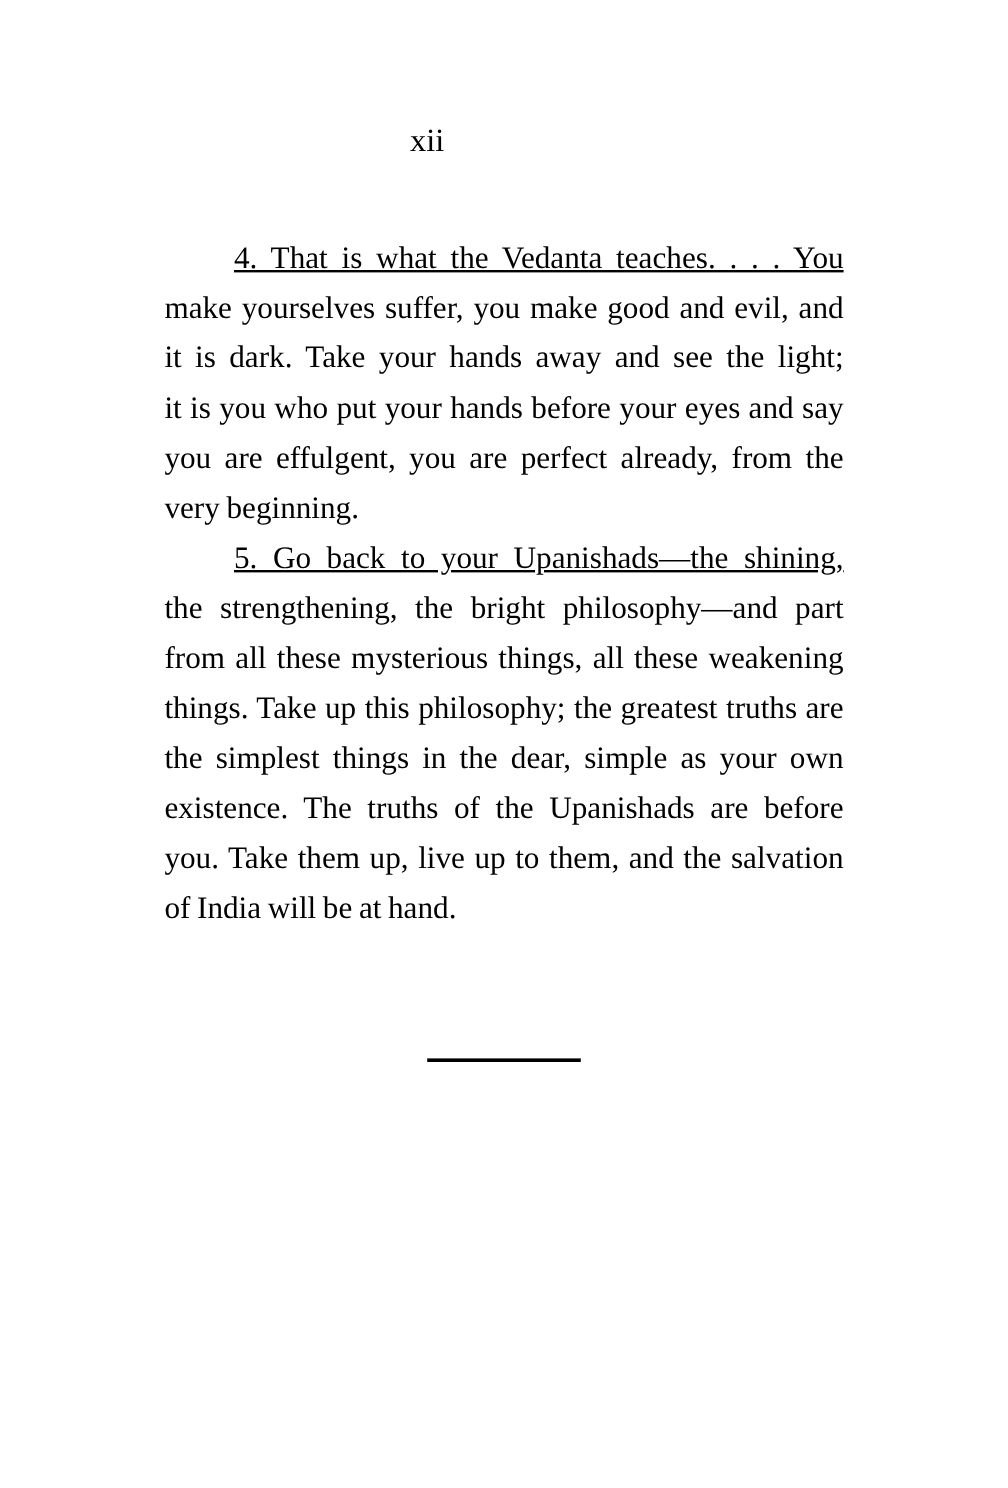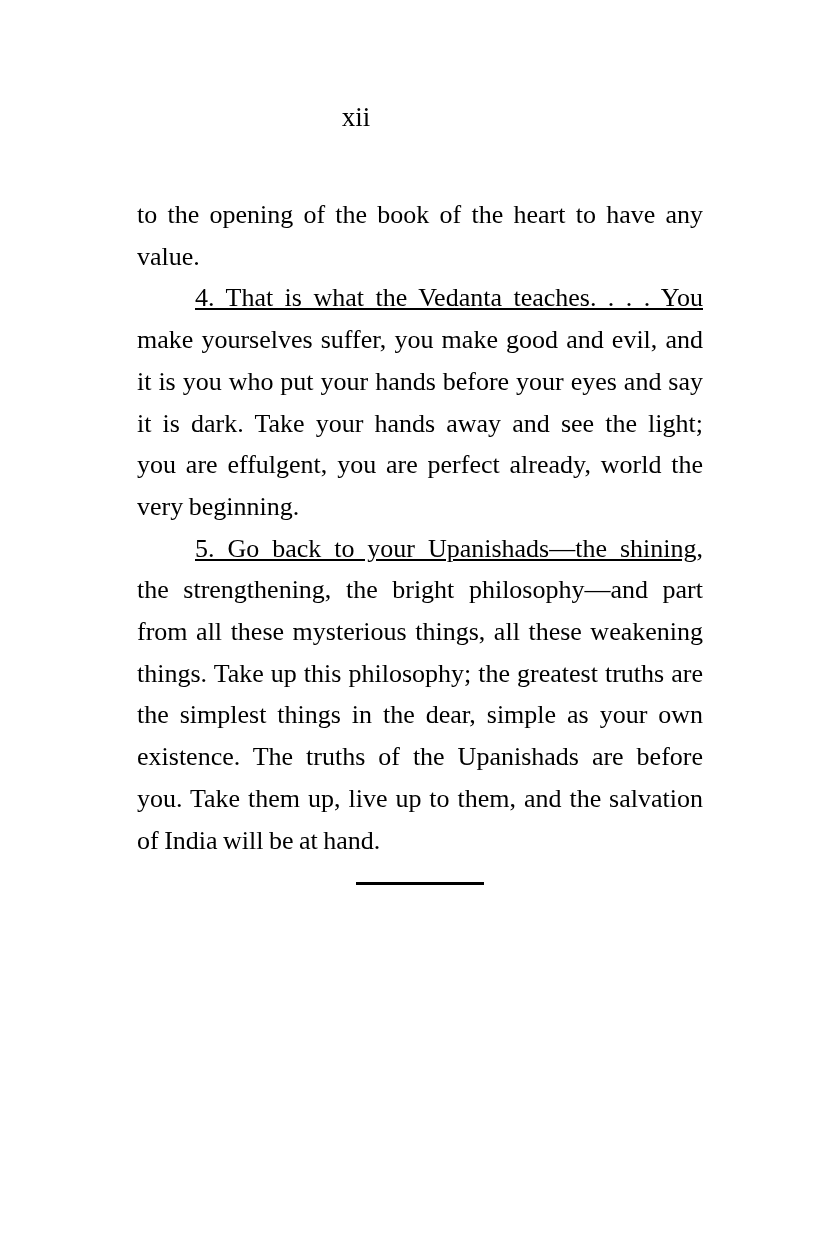--- a/index.html
+++ b/index.html
@@ -84,31 +84,27 @@
 </style>
 </head>
 <body>
 
 <div class="page">
 
   <div class="page-number">xii</div>
 
   <main class="body-block">
 
-    <p class="para">
-      <span class="ln j">to the opening of the book of the heart to have any</span>
-      <span class="ln">value.</span>
-    </p>
 
     <p class="para">
       <span class="ln j ind">4. That is what the Vedanta teaches. . . . You</span>
       <span class="ln j">make yourselves suffer, you make good and evil, and</span>
+      <span class="ln j">it is dark. Take your hands away and see the light;</span>
       <span class="ln j">it is you who put your hands before your eyes and say</span>
-      <span class="ln j">it is dark. Take your hands away and see the light;</span>
-      <span class="ln j">you are effulgent, you are perfect already, world the</span>
+      <span class="ln j">you are effulgent, you are perfect already, from the</span>
       <span class="ln">very beginning.</span>
     </p>
 
     <p class="para">
       <span class="ln j ind">5. Go back to your Upanishads—the shining,</span>
       <span class="ln j">the strengthening, the bright philosophy—and part</span>
       <span class="ln j">from all these mysterious things, all these weakening</span>
       <span class="ln j">things. Take up this philosophy; the greatest truths are</span>
       <span class="ln j">the simplest things in the dear, simple as your own</span>
       <span class="ln j">existence. The truths of the Upanishads are before</span>

